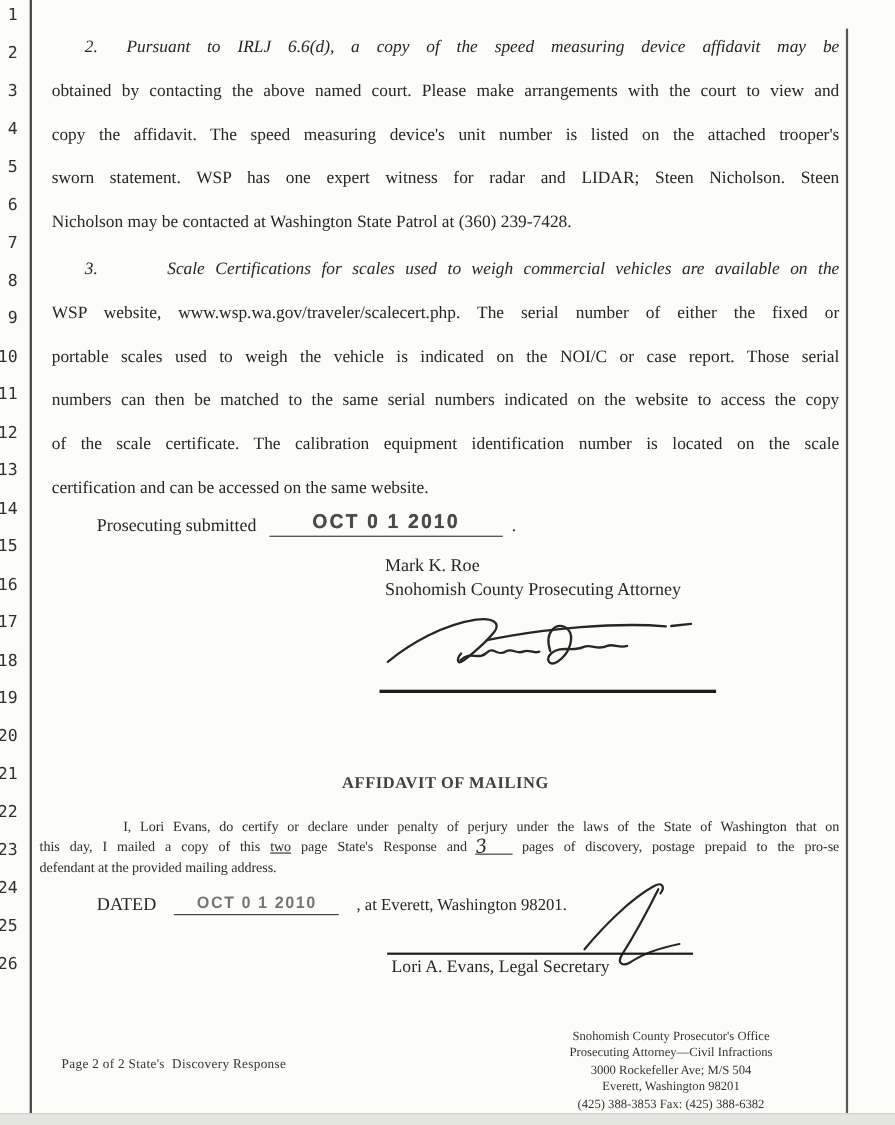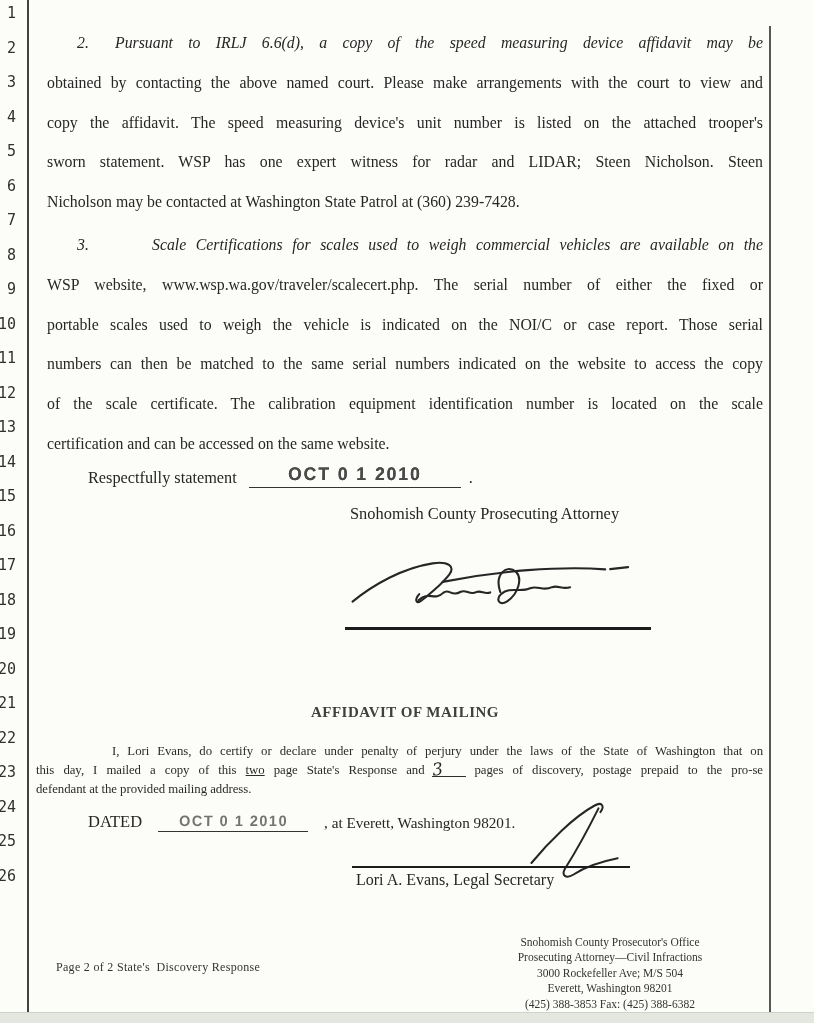--- a/index.html
+++ b/index.html
@@ -114,28 +114,29 @@
   <div class="body-para" style="top:225px">
       <div class="bodyline first"><span class="pnum" style="width: 75px;">3.</span>Scale Certifications for scales used to weigh commercial vehicles are available on the</div>
       <div class="bodyline">WSP website, www.wsp.wa.gov/traveler/scalecert.php.  The serial number of either the fixed or</div>
       <div class="bodyline">portable scales used to weigh the vehicle is indicated on the NOI/C or case report.  Those serial</div>
       <div class="bodyline">numbers can then be matched to the same serial numbers indicated on the website to access the copy</div>
       <div class="bodyline">of the scale certificate.  The calibration equipment identification number is located on the scale</div>
       <div class="bodyline last">certification and can be accessed on the same website.</div>
     </div>
 
   <div class="fillrow" style="left:88px; top:464px; height:24px">
-    <span class="fill-label">Respectfully statement</span>
+    <span class="fill-label">Prosecuting submitted</span>
     <span class="ucell" style="width:212px; margin-left:12px">
       <span class="stamp">OCT 0 1 2010</span>
     </span>
     <span class="fill-label" style="margin-left:8px">.</span>
   </div>
 
   <div class="atty-block" style="left:350px; top:503px">
+    <div>Mark K. Roe</div>
     <div>Snohomish County Prosecuting Attorney</div>
   </div>
 
   <svg class="ink" style="left:348px; top:550px; transform:rotate(-3deg)" width="300" height="75" viewBox="0 0 300 75">
     <path d="M4,44 C26,28 56,13 86,10 C101,8.5 109,14 102,22 C94,31 80,42 72,47 C67,50 66,45 71,40"></path>
     <path d="M70,46 C80,37 86,48 95,40 C101,35 103,45 112,40 C118,37 121,44 128,41 C133,39 136,44 142,42"></path>
     <path d="M152,42 C147,24 160,14 169,23 C175,30 170,45 158,52 C150,56.5 147,49 153,44 C162,37 172,44 182,40 C190,37 194,44 204,40 C210,38 214,43 222,41"></path>
     <path d="M95,29 C150,21 214,19 258,25"></path>
     <path d="M263,25 L281,24"></path>
   </svg>

